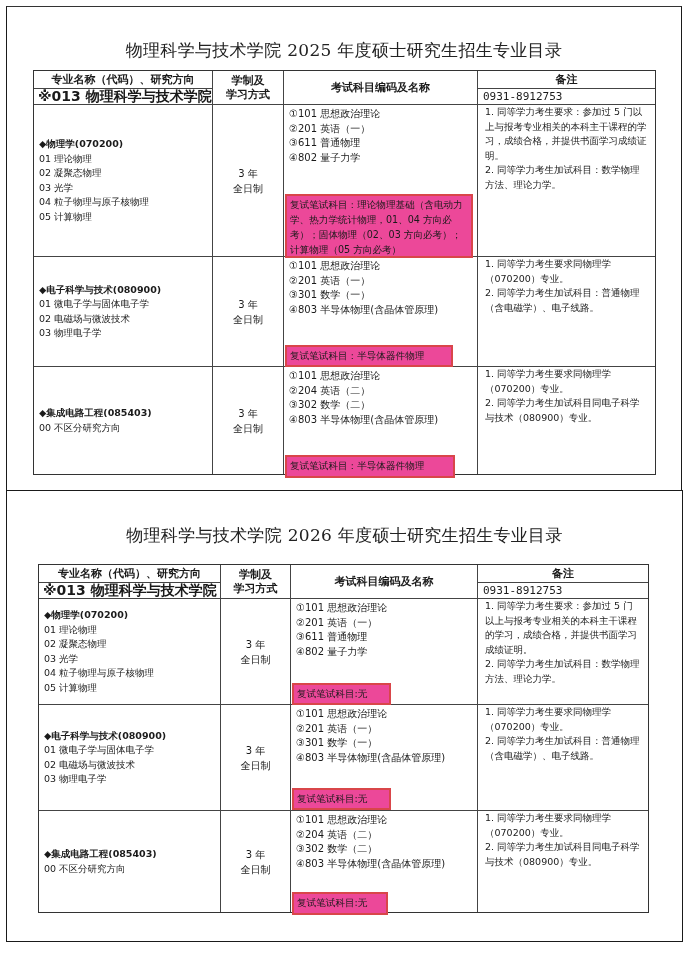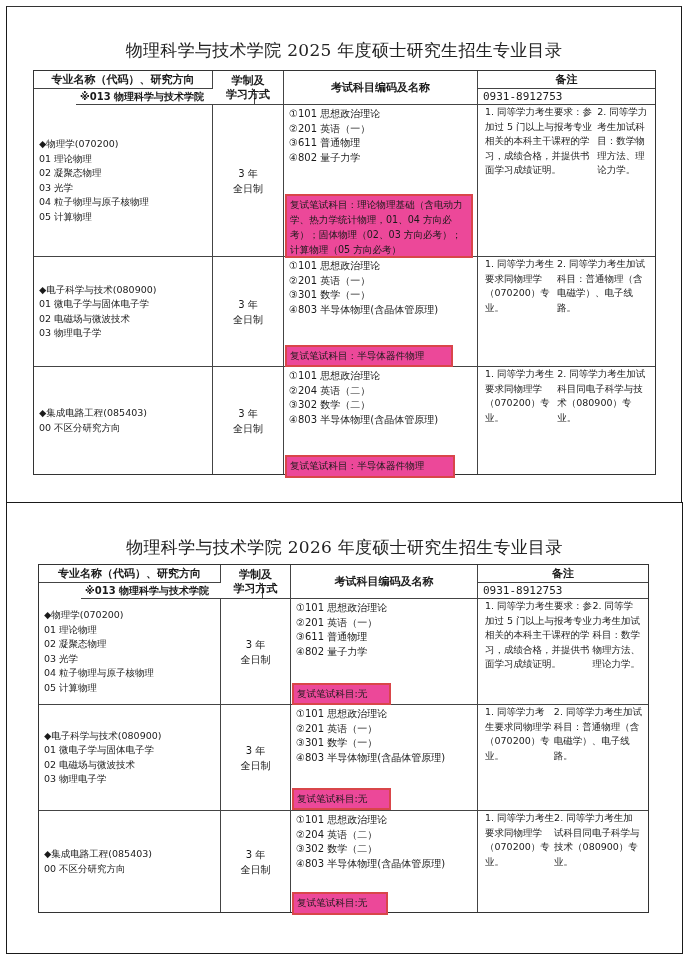--- a/index.html
+++ b/index.html
@@ -2,38 +2,38 @@
 <html><head>
 <meta charset="utf-8">
 <style>
   * { box-sizing: border-box; margin: 0; padding: 0; }
   body {
     width: 687px; height: 955px; background: #ffffff; position: relative; overflow: hidden;
     font-family: "DejaVu Sans", sans-serif; color: #1a1a1a;
   }
   .panel { position: absolute; border: 1.5px solid #1a1a1a; background: #fff; }
   .panel.p1 { left: 6px; top: 6px; width: 676px; height: 497px; border-top: 1px solid #333; }
-  .panel.p2 { left: 6px; top: 502px; width: 677px; height: 452px; }
+  .panel.p2 { left: 6px; top: 490px; width: 677px; height: 452px; }
   .title {
     position: absolute; left: 0; right: 0; text-align: center;
     font-family: "DejaVu Serif", serif; font-size: 17px; color: #222; letter-spacing: 0.3px;
   }
   .tbl { position: absolute; border: 1.5px solid #333; font-size: 9.5px; }
   .cell { position: absolute; border-right: 1px solid #444; border-bottom: 1px solid #444; }
   .hdr { font-weight: bold; text-align: center; font-size: 11px; display:flex; align-items:center; justify-content:center; line-height: 1.2; }
-  .hdr-small { font-weight: bold; font-size: 10px; padding-left: 4px; display:flex; align-items:center;margin-left:42px; }
+  .hdr-small { font-weight: bold; font-size: 14px; padding-left: 4px; display:flex; align-items:center; }
   .phone { font-size: 11px; padding-left: 5px; display:flex; align-items:center; font-family: "DejaVu Sans Mono", monospace; }
   .major { padding-left: 5px; display:flex; flex-direction:column; justify-content:center; line-height: 14.5px; font-size: 9.5px; }
-  .major .mname { font-weight: normal; }
+  .major .mname { font-weight: bold; }
   .duration { display:flex; flex-direction:column; justify-content:center; align-items:center; line-height: 15px; font-size: 10px; }
   .subjects { padding: 2px 0 0 5px; line-height: 14.5px; font-size: 10px; }
   .retest {
     position: absolute; border: 2px solid #d9464a; padding: 1px 3px; font-size: 9.6px; line-height: 15px; background: #ec4899;
   }
-  .notes { padding-left: 7px; padding-right: 6px; display:flex; flex-direction:row; justify-content:flex-start; line-height: 14.5px; font-size: 9.5px; }
+  .notes { padding-left: 7px; padding-right: 6px; display:flex; flex-direction:column; justify-content:flex-start; line-height: 14.5px; font-size: 9.5px; }
 </style>
 </head>
 <body>
 
 <div class="panel p1">
   <div class="title" style="top:32px;">物理科学与技术学院 2025 年度硕士研究生招生专业目录</div>
 </div>
 
 <div class="tbl" style="left:33px; top:70px; width:623px; height:405px;">
 

